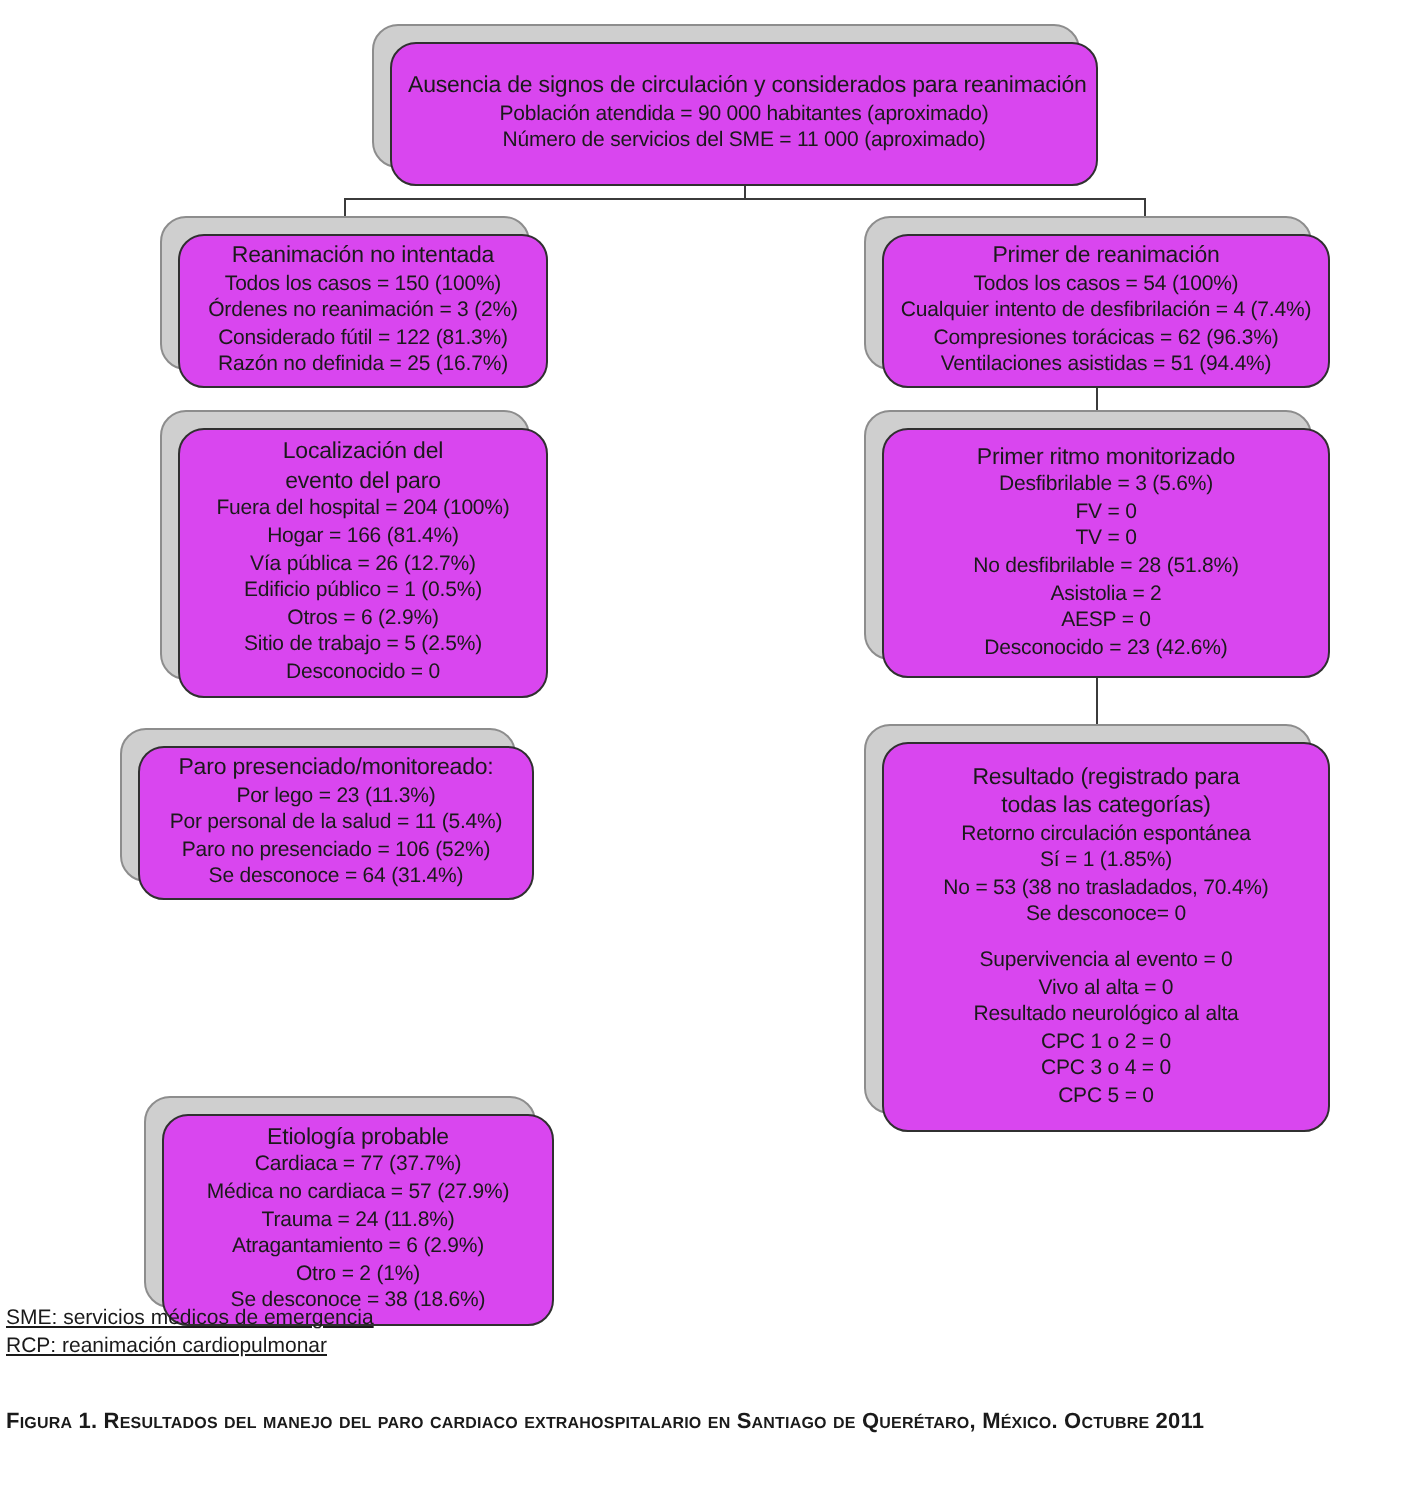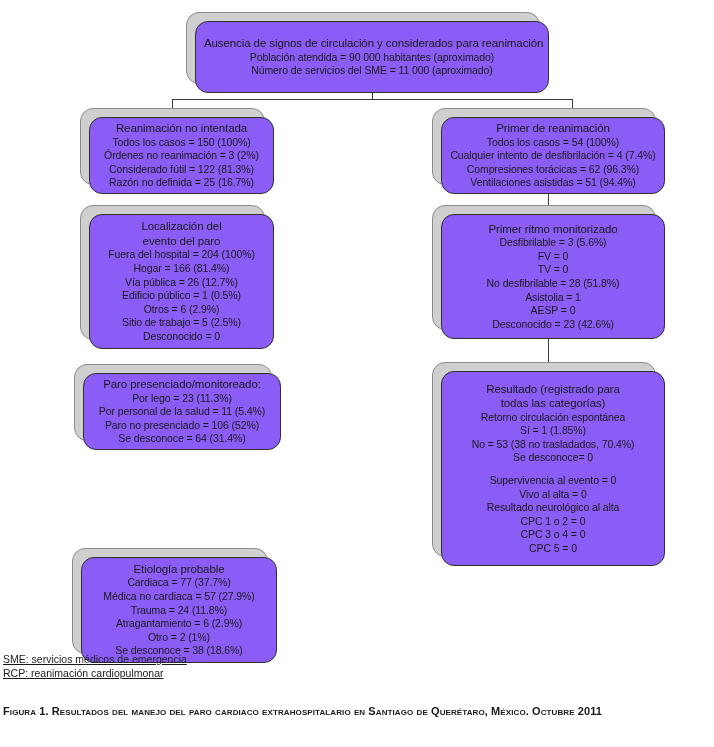--- a/index.html
+++ b/index.html
@@ -39,21 +39,21 @@
     width:100%;height:100%;
     background:#cfcfcf;
     border:1px solid #8d8d8d;
     border-radius:13px;
     box-sizing:border-box;
   }
   .node .card{
     position:absolute;
     left:9px;top:9px;
     width:100%;height:100%;
-    background:#8b5cf6;
+    background:#d946ef;
     border:1px solid #303030;
     border-radius:13px;
     box-sizing:border-box;
     display:flex;
     flex-direction:column;
     align-items:center;
     justify-content:center;
     padding:0 8px;
   }
   .node .line{
@@ -142,21 +142,21 @@
       <span class="line">Fuera del hospital = 204 (100%)</span>
       <span class="line">Hogar = 166 (81.4%)</span>
       <span class="line">Vía pública =  26 (12.7%)</span>
       <span class="line">Edificio público = 1 (0.5%)</span>
       <span class="line">Otros = 6 (2.9%)</span>
       <span class="line">Sitio de trabajo = 5 (2.5%)</span>
       <span class="line">Desconocido = 0</span>
     </div>
   </div>
 
-  <div class="node" style="left:74px;top:364px;width:198px;height:77px;">
+  <div class="node" style="left:60px;top:364px;width:198px;height:77px;">
     <div class="shadow"></div>
     <div class="card">
       <span class="line head">Paro presenciado/monitoreado:</span>
       <span class="line">Por lego =  23 (11.3%)</span>
       <span class="line">Por personal de la salud = 11 (5.4%)</span>
       <span class="line">Paro no presenciado = 106 (52%)</span>
       <span class="line">Se desconoce = 64 (31.4%)</span>
     </div>
   </div>
 
@@ -186,21 +186,21 @@
   </div>
 
   <div class="node" style="left:432px;top:205px;width:224px;height:125px;">
     <div class="shadow"></div>
     <div class="card">
       <span class="line head">Primer ritmo monitorizado</span>
       <span class="line">Desfibrilable =  3 (5.6%)</span>
       <span class="line">FV = 0</span>
       <span class="line">TV = 0</span>
       <span class="line">No desfibrilable =  28 (51.8%)</span>
-      <span class="line">Asistolia = 1</span>
+      <span class="line">Asistolia = 2</span>
       <span class="line">AESP = 0</span>
       <span class="line">Desconocido = 23 (42.6%)</span>
     </div>
   </div>
 
   <div class="node" style="left:432px;top:362px;width:224px;height:195px;">
     <div class="shadow"></div>
     <div class="card">
       <span class="line head">Resultado (registrado para</span>
       <span class="line head">todas las categorías)</span>

